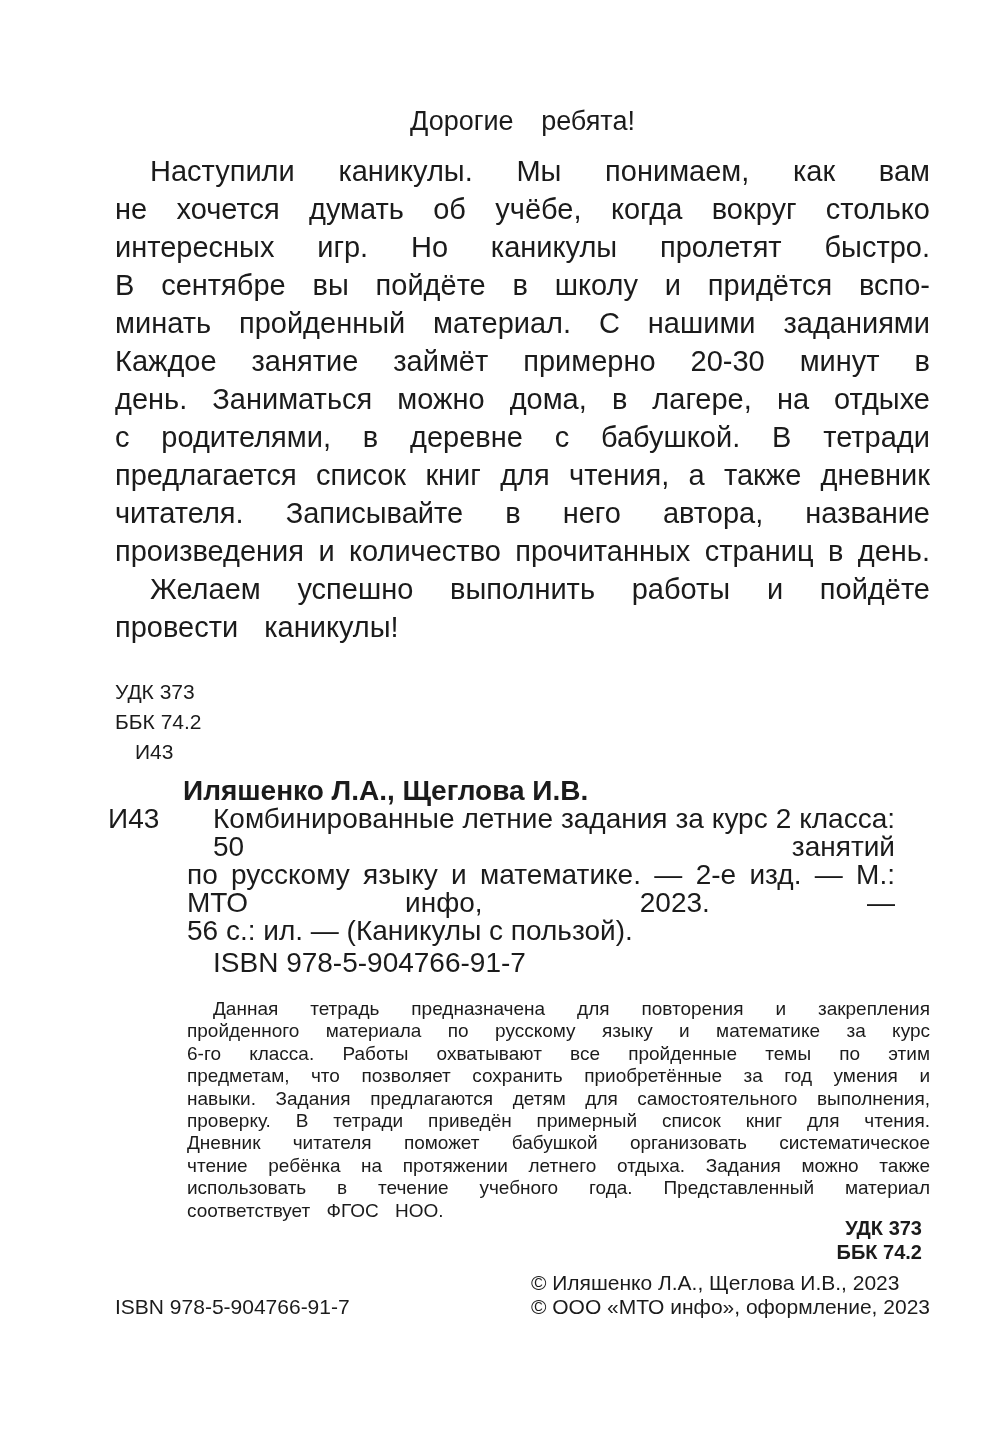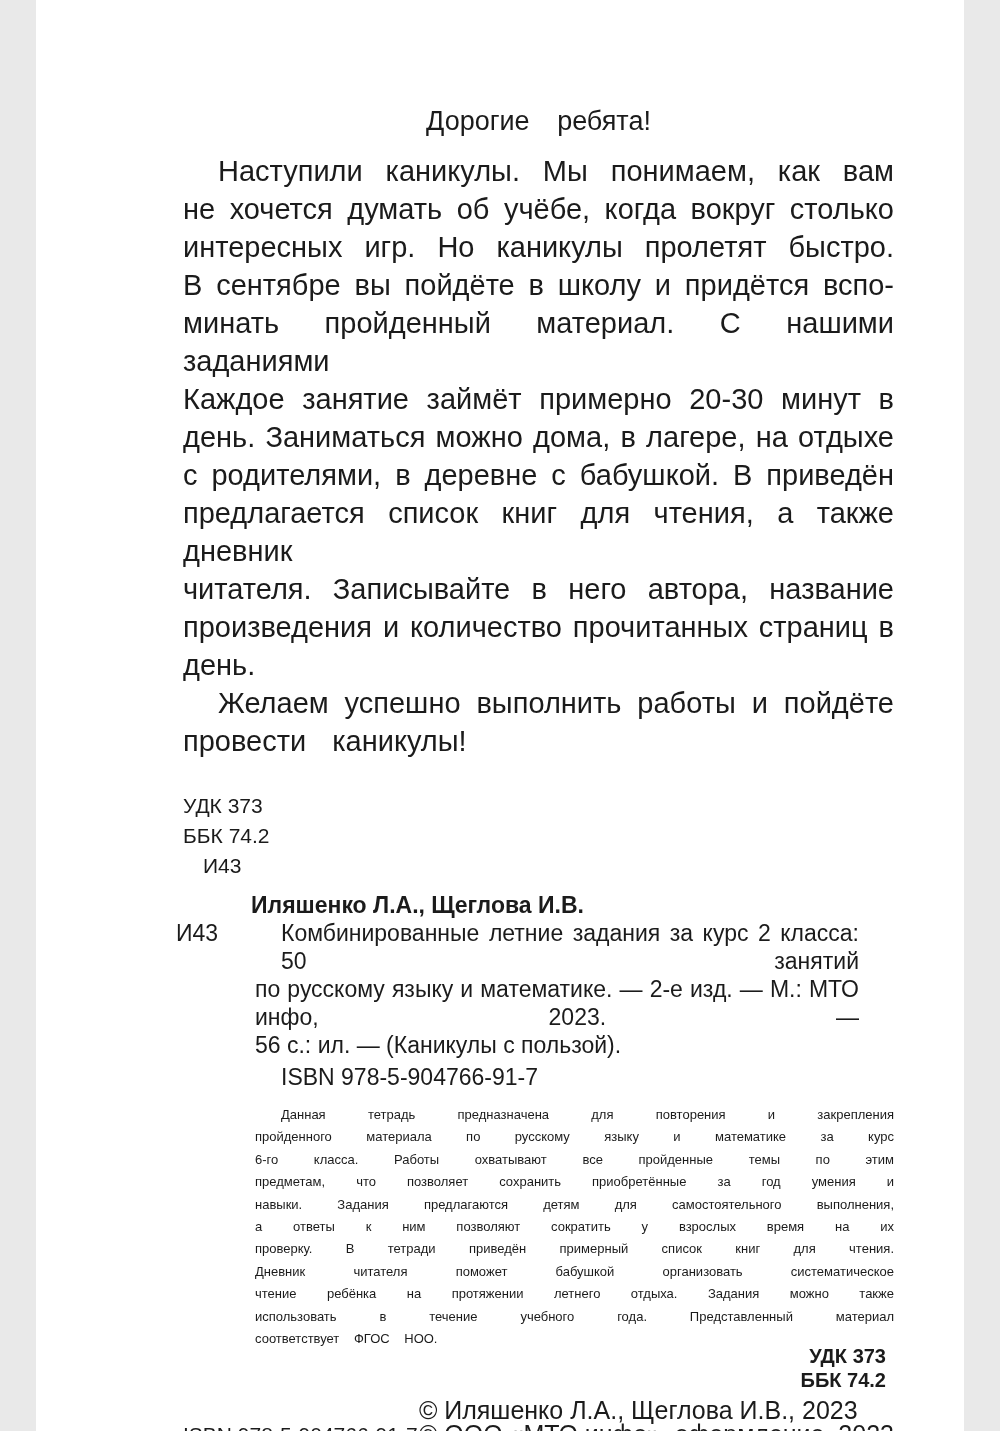--- a/index.html
+++ b/index.html
@@ -1,24 +1,23 @@
 <!DOCTYPE html>
 <html lang="ru"><head>
 <meta charset="utf-8">
 <style>
   html,body{margin:0;padding:0;background:#e9e9e9;}
   .page{
     position:relative;
-    width:896px;height:1431px;
+    width:1000px;height:1431px;
     background:#ffffff;
     font-family:"Liberation Sans","DejaVu Sans",sans-serif;
     color:#1b1b1b;
     overflow:hidden;
     margin:0 auto;
-    padding-left:32px;
   }
   
   .heading{
     margin:104px 70px 0 115px;
     text-align:center;
     font-size:27px;line-height:34px;
     word-spacing:20px;
     font-weight:400;
   }
   
@@ -32,43 +31,43 @@
   
   .udk-top{
     margin:31px 0 0 115px;
     font-size:21px;line-height:30px;
   }
   .udk-top .code{padding-left:20px;}
   
   .card{
     position:relative;
     margin:12px 105px 0 187px;
-    font-size:23px;
+    font-size:28px;
   }
   .card .authors{
     font-weight:700;
     line-height:24px;
     margin-left:-4px;
   }
   .card .hang-code{
     position:absolute;
     left:-79px;top:26px;
     line-height:28px;
   }
   .bib{margin-top:2px;line-height:28px;}
   .ind26{padding-left:26px;}
   .isbn-card{
     margin-top:5px;
     padding-left:26px;
     line-height:26px;
   }
   
   .annotation{
-    margin:14px 70px 0 187px;
-    font-size:13px;line-height:22.4px;
+    margin:22px 70px 0 187px;
+    font-size:19px;line-height:22.4px;
   }
   .ind22{padding-left:26px;}
   .ws-mid{word-spacing:11px;}
   
   .udk-bottom{
     margin:-6px 78px 0 0;
     text-align:right;
     font-weight:700;
     font-size:20px;line-height:24px;
   }
@@ -76,40 +75,40 @@
   .bottom-row{
     display:flex;
     justify-content:space-between;
     align-items:flex-end;
     margin:7px 70px 0 115px;
   }
   .isbn-bottom{
     font-size:21px;line-height:23.5px;
   }
   .copyrights{
-    font-size:25px;line-height:23.5px;
+    font-size:21px;line-height:23.5px;
     text-align:left;
   }
 </style>
 </head>
 <body>
 
 <div class="page">
 
   <div class="heading">Дорогие ребята!</div>
 
   <div class="intro">
     <div class="j ind35">Наступили каникулы. Мы понимаем, как вам</div>
     <div class="j">не хочется думать об учёбе, когда вокруг столько</div>
     <div class="j">интересных игр. Но каникулы пролетят быстро.</div>
     <div class="j">В сентябре вы пойдёте в школу и придётся вспо-</div>
     <div class="j">минать пройденный материал. С нашими заданиями</div>
     <div class="j">Каждое занятие займёт примерно 20-30 минут в</div>
     <div class="j">день. Заниматься можно дома, в лагере, на отдыхе</div>
-    <div class="j">с родителями, в деревне с бабушкой. В приведён</div>
+    <div class="j">с родителями, в деревне с бабушкой. В тетради</div>
     <div class="j">предлагается список книг для чтения, а также дневник</div>
     <div class="j">читателя. Записывайте в него автора, название</div>
     <div class="j">произведения и количество прочитанных страниц в день.</div>
     <div class="j ind35">Желаем успешно выполнить работы и пойдёте</div>
     <div class="ws-wide">провести каникулы!</div>
   </div>
 
   <div class="udk-top">
     <div>УДК 373</div>
     <div>ББК 74.2</div>
@@ -126,21 +125,20 @@
     </div>
     <div class="isbn-card">ISBN 978-5-904766-91-7</div>
   </div>
 
   <div class="annotation">
     <div class="j ind22">Данная тетрадь предназначена для повторения и закрепления</div>
     <div class="j">пройденного материала по русскому языку и математике за курс</div>
     <div class="j">6-го класса. Работы охватывают все пройденные темы по этим</div>
     <div class="j">предметам, что позволяет сохранить приобретённые за год умения и</div>
     <div class="j">навыки. Задания предлагаются детям для самостоятельного выполнения,</div>
-    <div class="j">а ответы к ним позволяют сократить у взрослых время на их</div>
     <div class="j">проверку. В тетради приведён примерный список книг для чтения.</div>
     <div class="j">Дневник читателя поможет бабушкой организовать систематическое</div>
     <div class="j">чтение ребёнка на протяжении летнего отдыха. Задания можно также</div>
     <div class="j">использовать в течение учебного года. Представленный материал</div>
     <div class="ws-mid">соответствует ФГОС НОО.</div>
   </div>
 
   <div class="udk-bottom">
     <div>УДК 373</div>
     <div>ББК 74.2</div>

